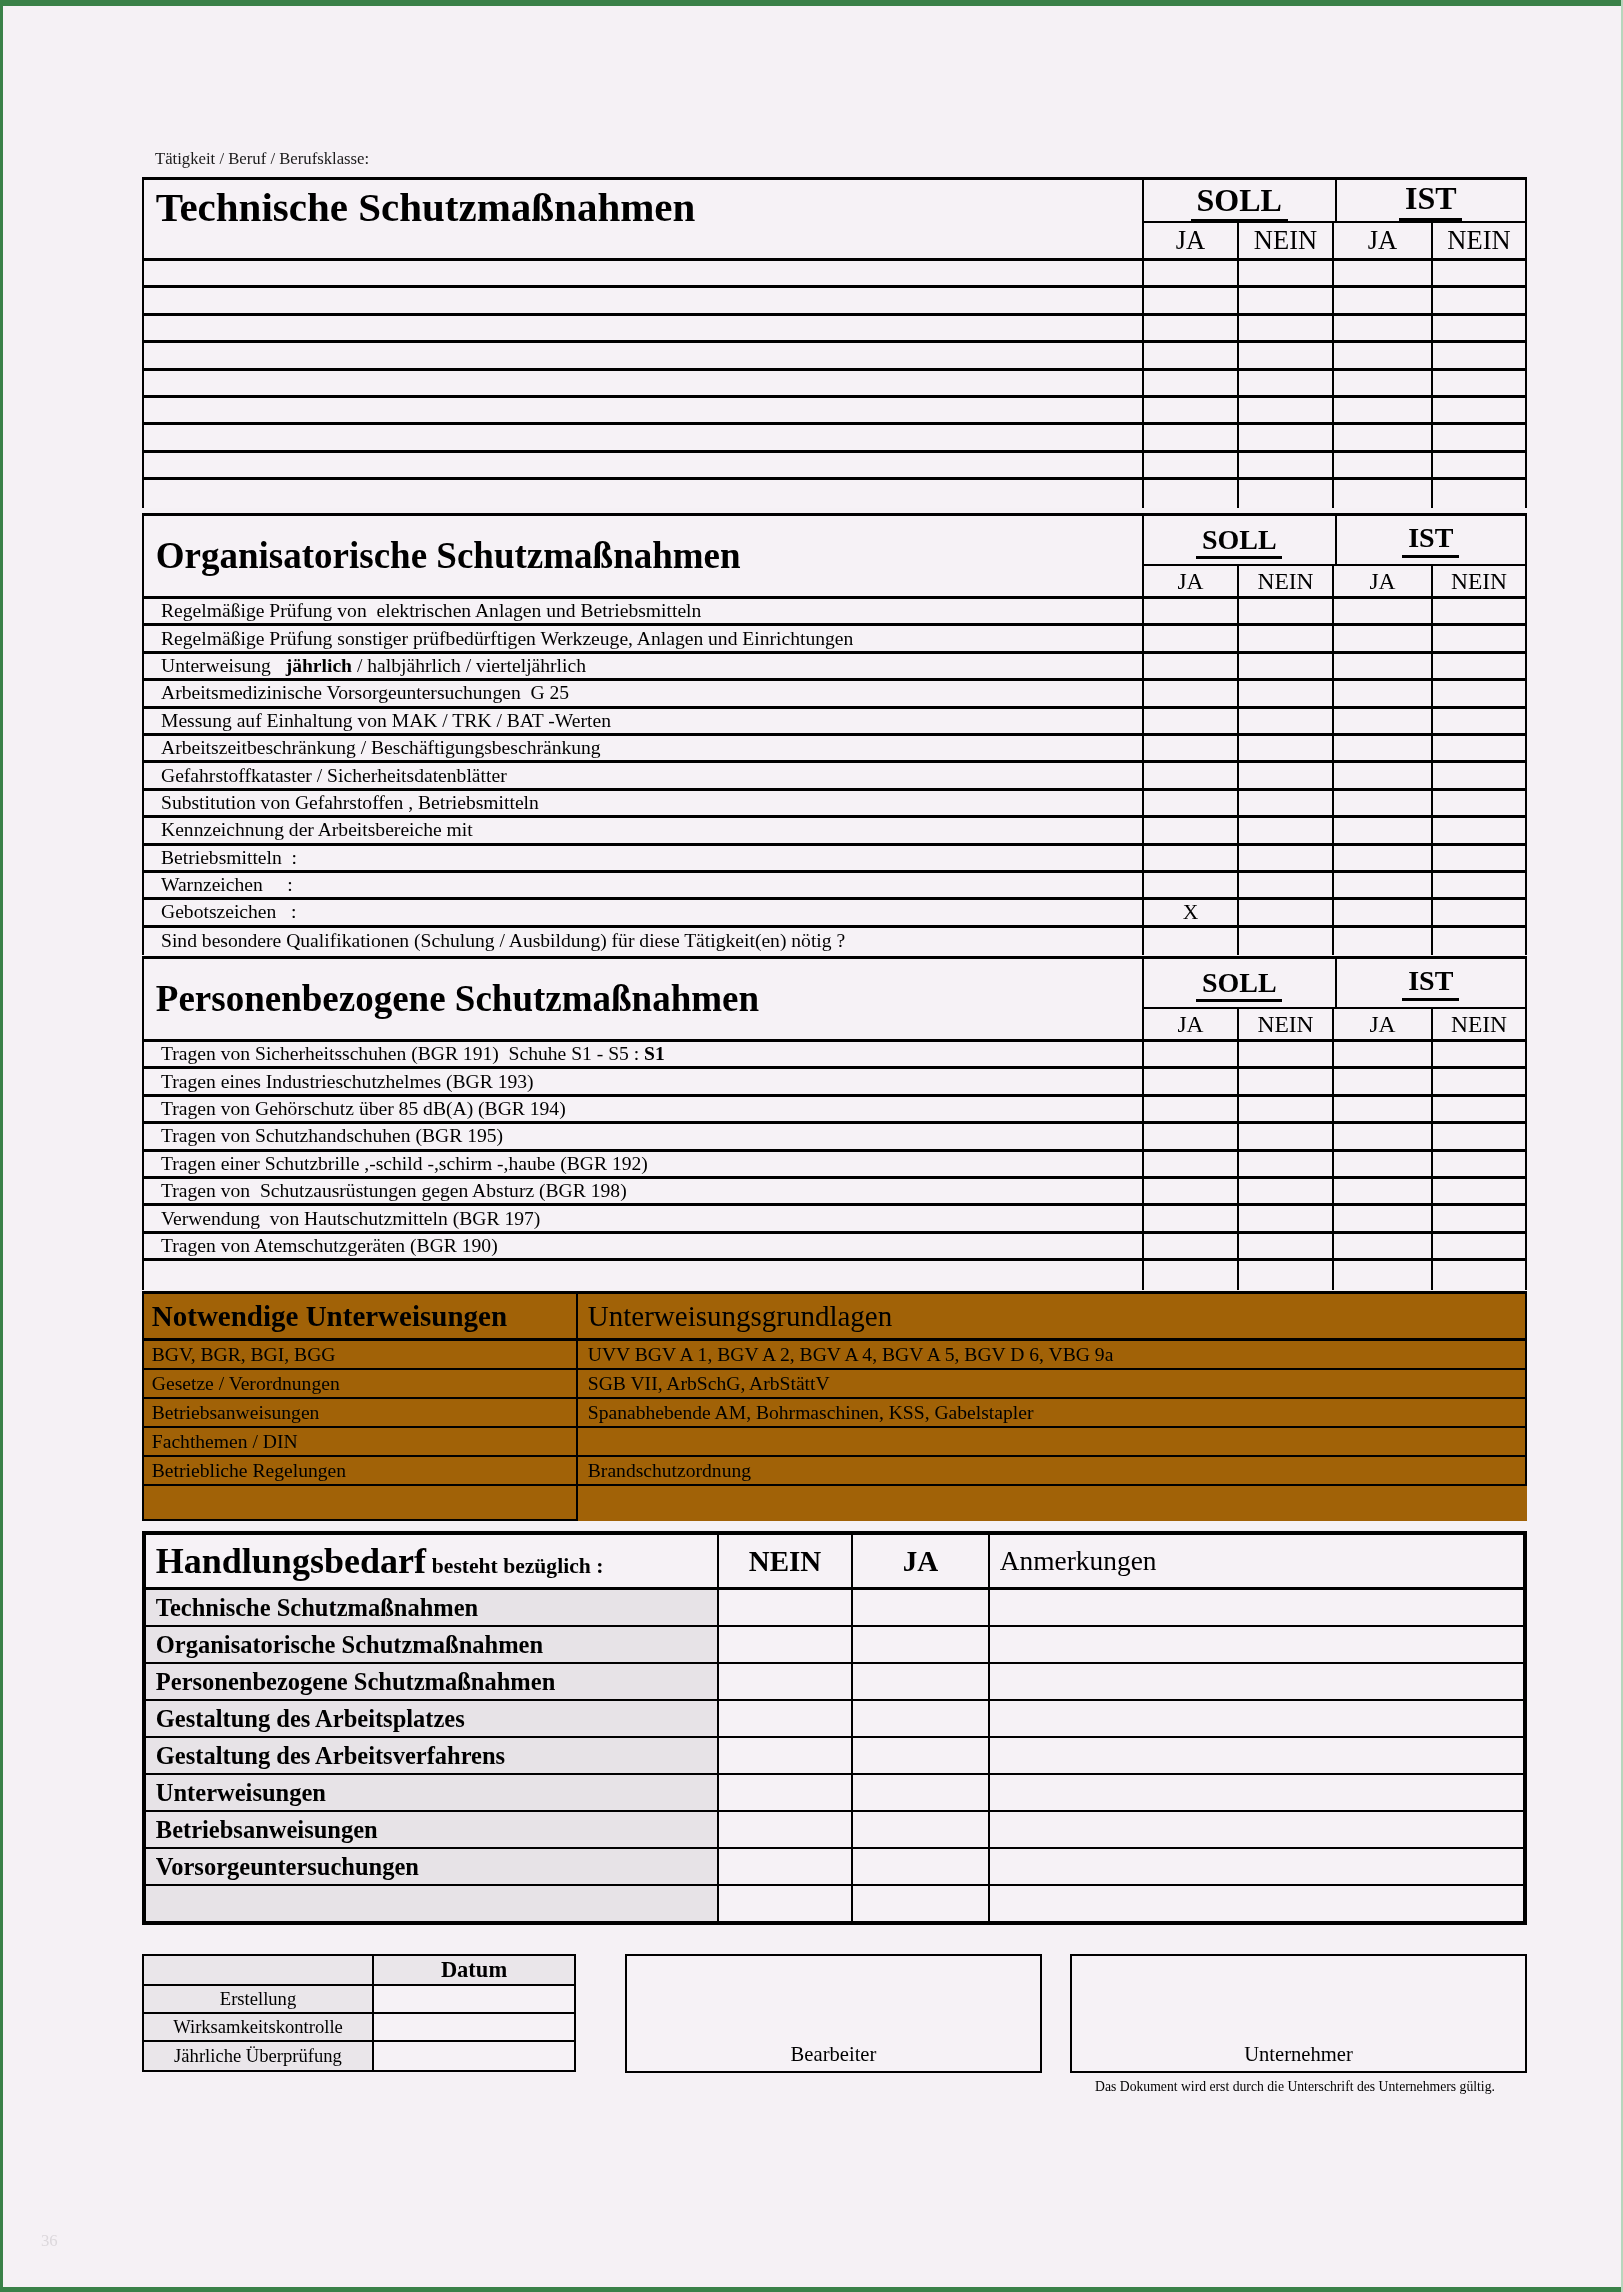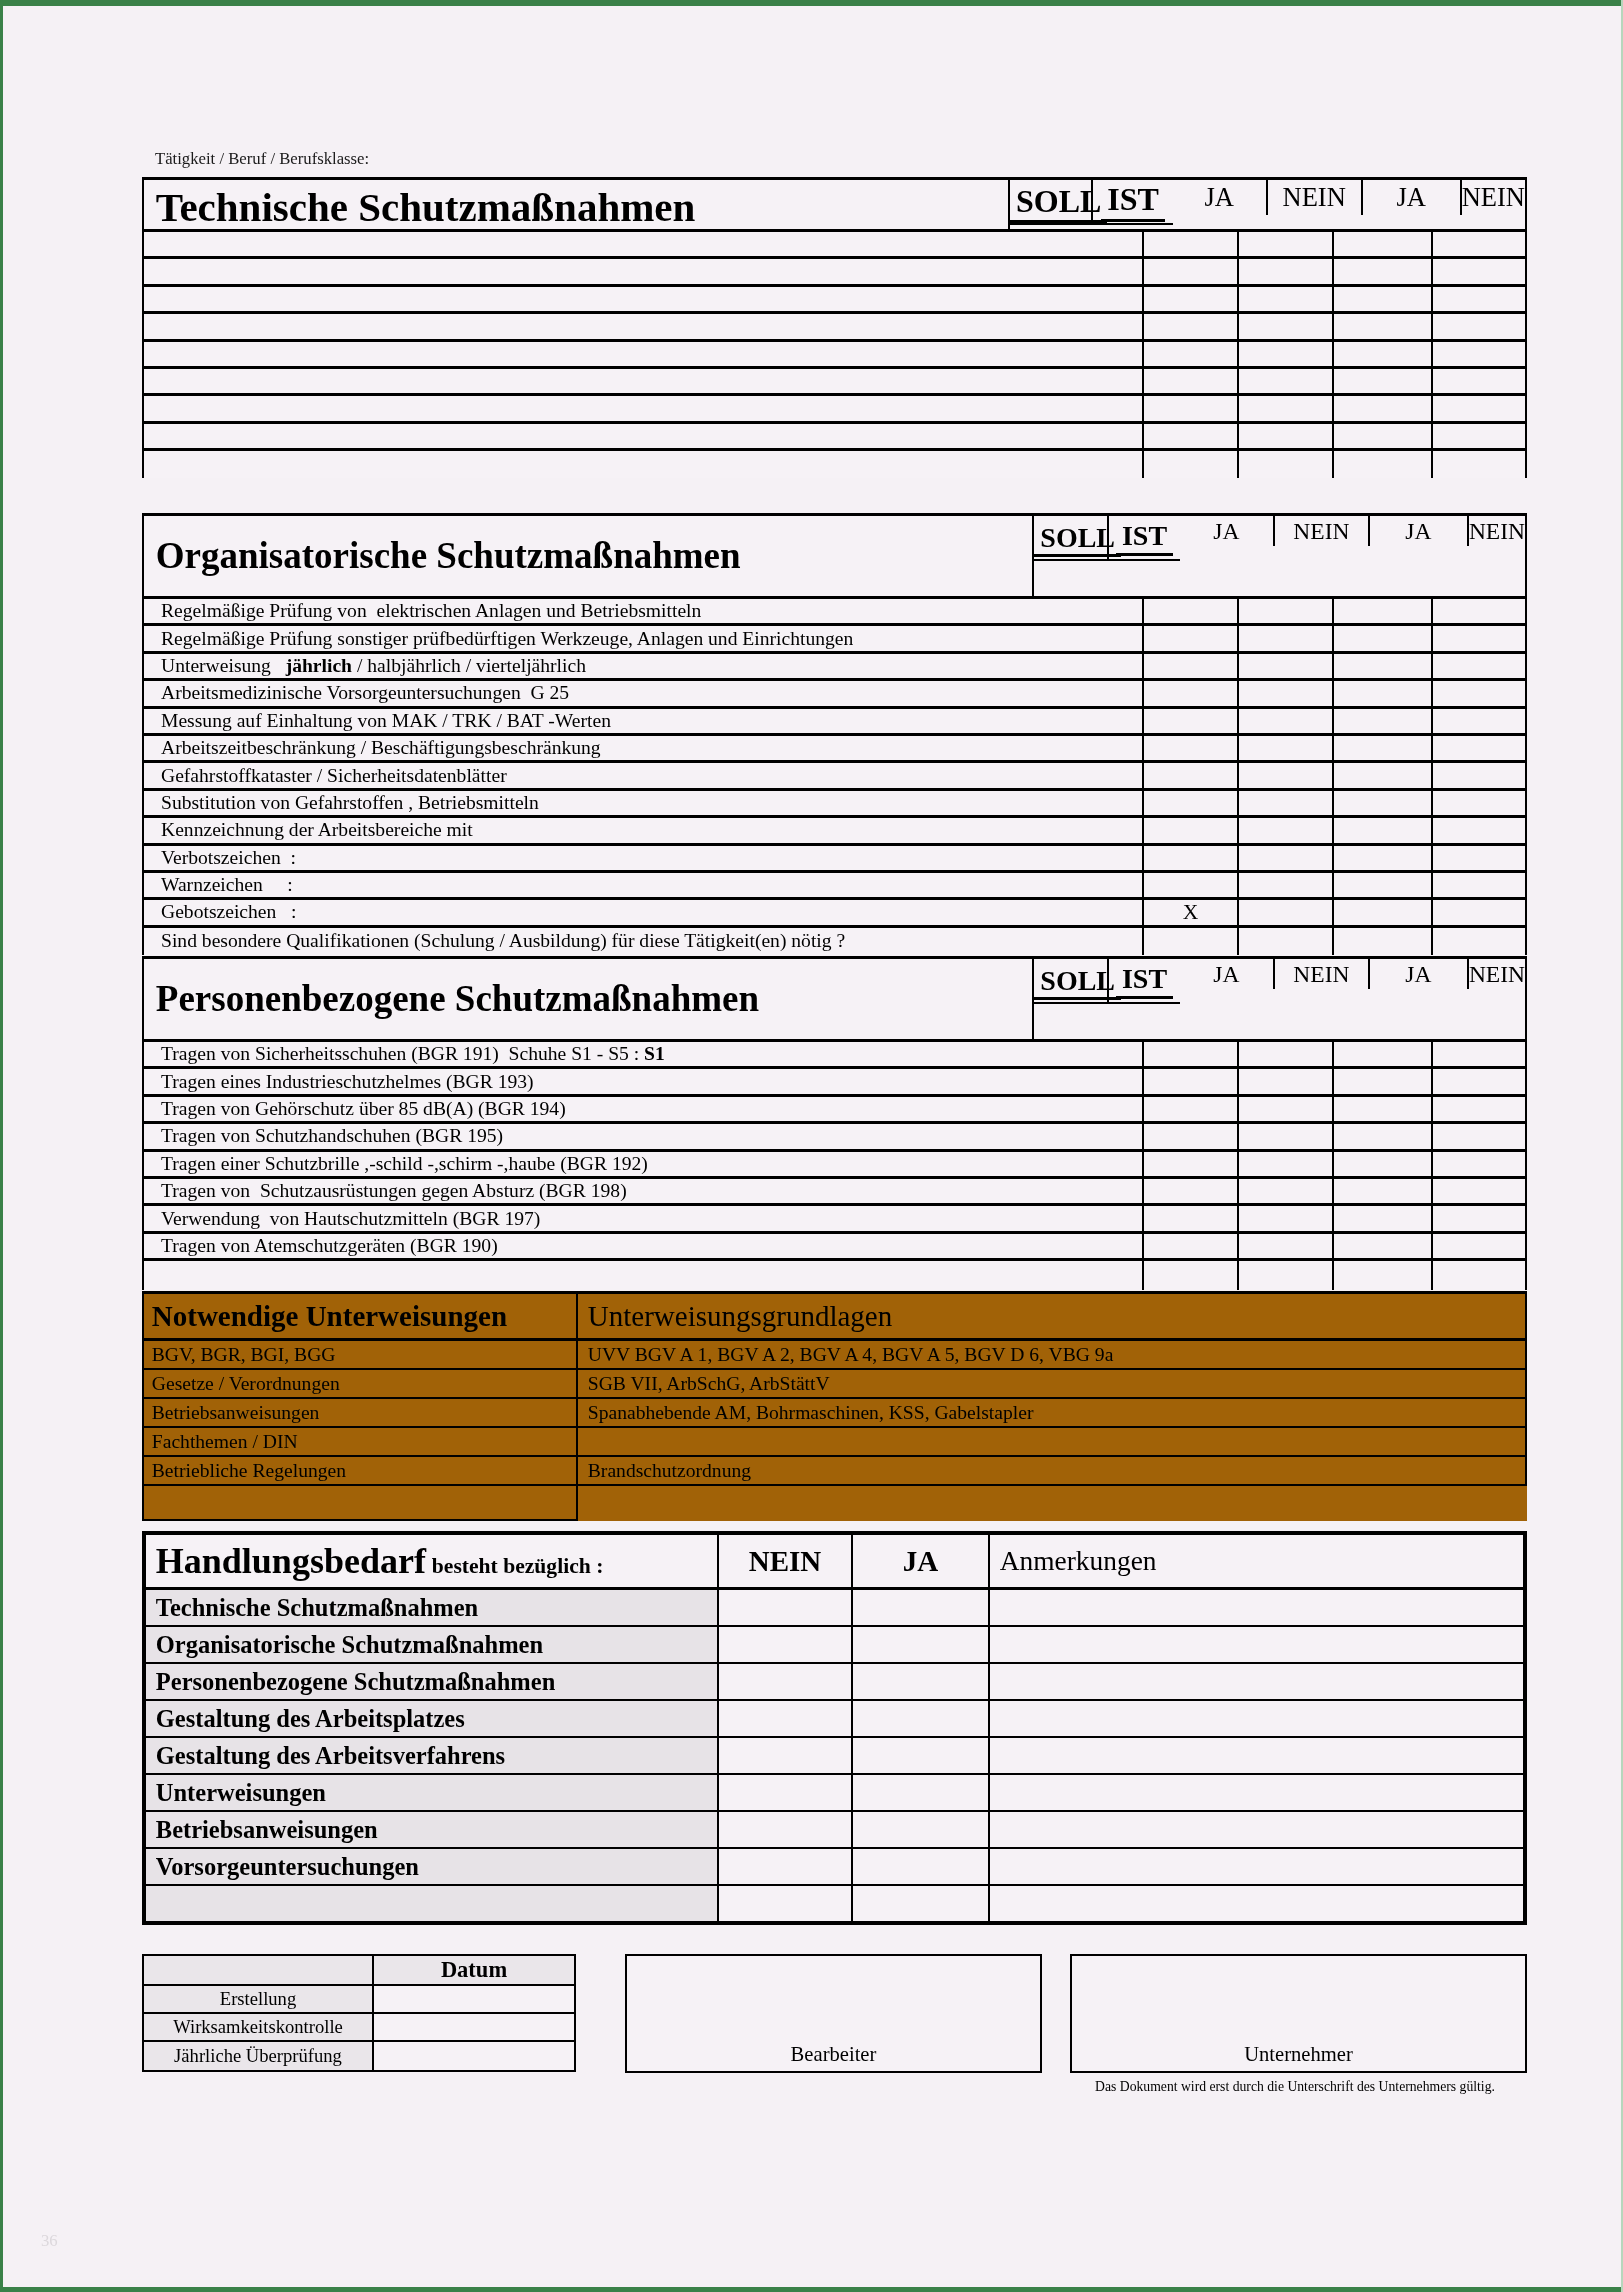--- a/index.html
+++ b/index.html
@@ -15,21 +15,21 @@
   .edge-right  { position:absolute; right:0; top:0; width:2px; height:100%; background:#b7d6bc; }
 
   .field-label { position:absolute; left:155px; top:149px; font-size:16.7px; color:#1a1a1a; }
 
   
   .sec { position:absolute; left:142px; width:1385px; border-left:2px solid #000; border-right:2px solid #000; background:#f6f2f6; }
   .sec-head { display:flex; border-top:3.9px solid #000; border-bottom:3.9px solid #000; }
   .sec-title { width:1000px; border-right:2px solid #000; font-weight:bold; padding:5.9px 0 0 11.8px; line-height:1.05; }
   .t1 .sec-title { font-size:41px; }
   .t2 .sec-title, .t3 .sec-title { font-size:37px; display:flex; align-items:center; padding-top:0; }
-  .sec-head-right { flex:1; display:flex; flex-direction:row; }
+  .sec-head-right { flex:1; display:flex; flex-direction:column; }
   .si-row { display:flex; border-bottom:2.9px solid #000; flex:1; align-items:center; }
   .si-cell { width:50%; text-align:center; font-weight:bold; }
   .t1 .si-cell { font-size:32px; }
   .t2 .si-cell, .t3 .si-cell { font-size:28px; }
   .si-cell .u { border-bottom:3.9px solid #000; padding:0 5.9px 1px; }
   .si-cell:last-child { border-left:2px solid #000; }
   .si-row .si-cell:last-child { height:100%; display:flex; align-items:center; justify-content:center; }
   .jn-row { display:flex; }
   .t1 .si-row { height:45px; } .t1 .jn-row { height:35px; }
   .t2 .si-row, .t3 .si-row { height:45px; }
@@ -258,21 +258,21 @@
         <div class="r-c c4"></div>
       </div>
     <div class="r">
         <div class="r-label">Kennzeichnung der Arbeitsbereiche mit</div>
         <div class="r-c c1"></div>
         <div class="r-c c2"></div>
         <div class="r-c c3"></div>
         <div class="r-c c4"></div>
       </div>
     <div class="r">
-        <div class="r-label">Verbotszeichen  :</div>
+        <div class="r-label">Betriebsmitteln  :</div>
         <div class="r-c c1"></div>
         <div class="r-c c2"></div>
         <div class="r-c c3"></div>
         <div class="r-c c4"></div>
       </div>
     <div class="r">
         <div class="r-label">Warnzeichen     :</div>
         <div class="r-c c1"></div>
         <div class="r-c c2"></div>
         <div class="r-c c3"></div>

